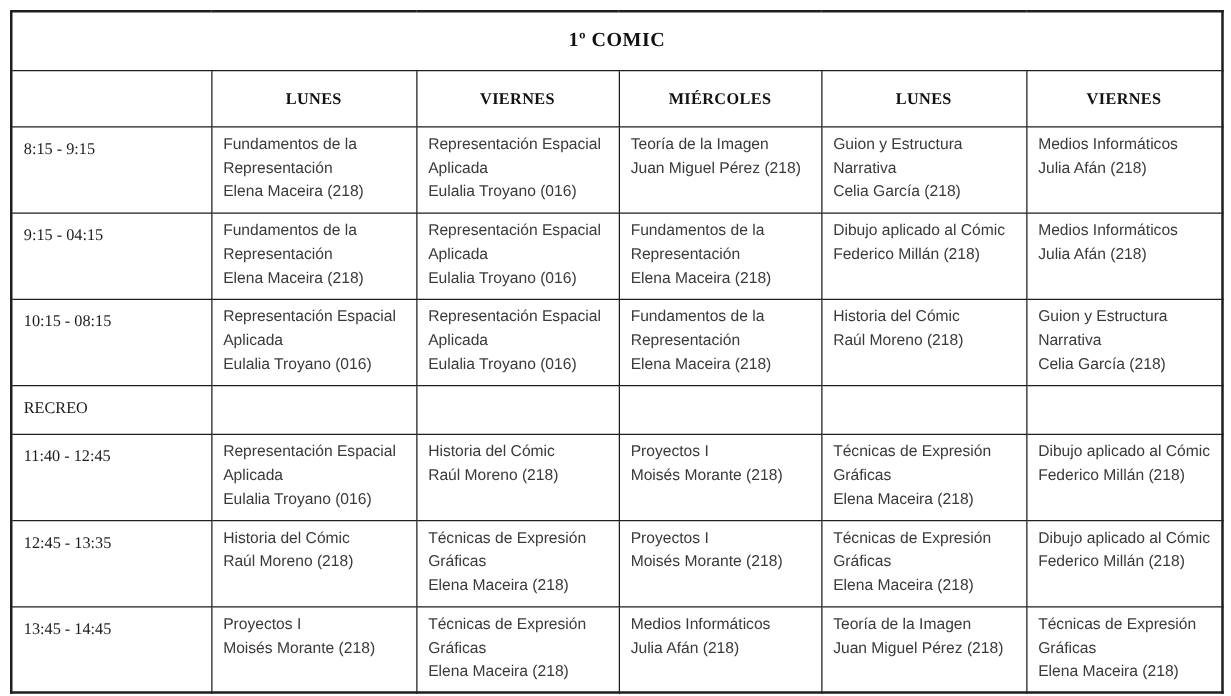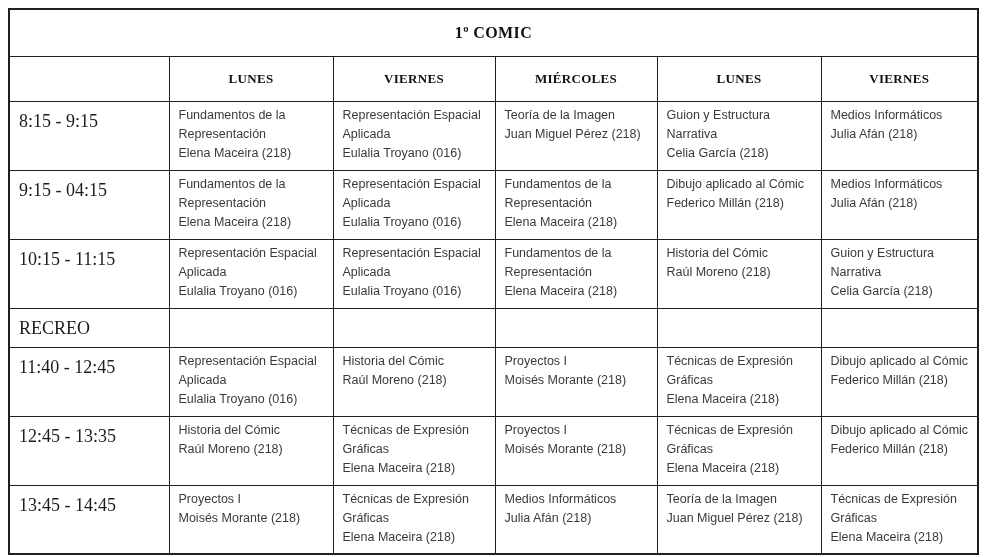--- a/index.html
+++ b/index.html
@@ -43,21 +43,21 @@
     color: #111111;
     text-align: center;
     vertical-align: middle;
     letter-spacing: 0.3px;
   }
   th.corner-cell { background: #ffffff; }
   tr.r-class { height: 69px; }
   tr.r-break { height: 39px; margin-left: 24px; }
   td.time-cell {
     font-family: "Liberation Serif", serif;
-    font-size: 18px;
+    font-size: 13px;
     color: #1c1c1c;
     vertical-align: top;
     padding: 9px 6px 0 9px;
     text-align: left;
   }
   td.class-cell {
     vertical-align: top;
     padding: 4px 6px 4px 9px;
     font-size: 12.5px;
     line-height: 19px;
@@ -132,21 +132,21 @@
         <td class="class-cell">
           <div>Dibujo aplicado al Cómic</div>
           <div>Federico Millán (218)</div>
         </td>
         <td class="class-cell">
           <div>Medios Informáticos</div>
           <div>Julia Afán (218)</div>
         </td>
       </tr>
       <tr class="r-class">
-        <td class="time-cell">10:15 - 11:15</td>
+        <td class="time-cell">10:15 - 08:15</td>
         <td class="class-cell">
           <div>Representación Espacial Aplicada</div>
           <div>Eulalia Troyano (016)</div>
         </td>
         <td class="class-cell">
           <div>Representación Espacial Aplicada</div>
           <div>Eulalia Troyano (016)</div>
         </td>
         <td class="class-cell">
           <div>Fundamentos de la Representación</div>

